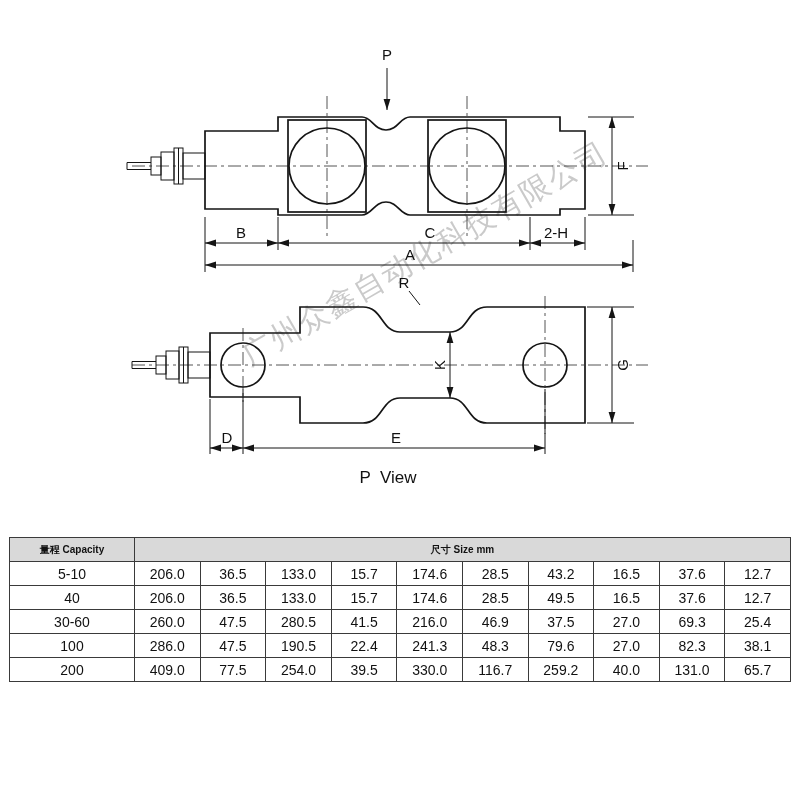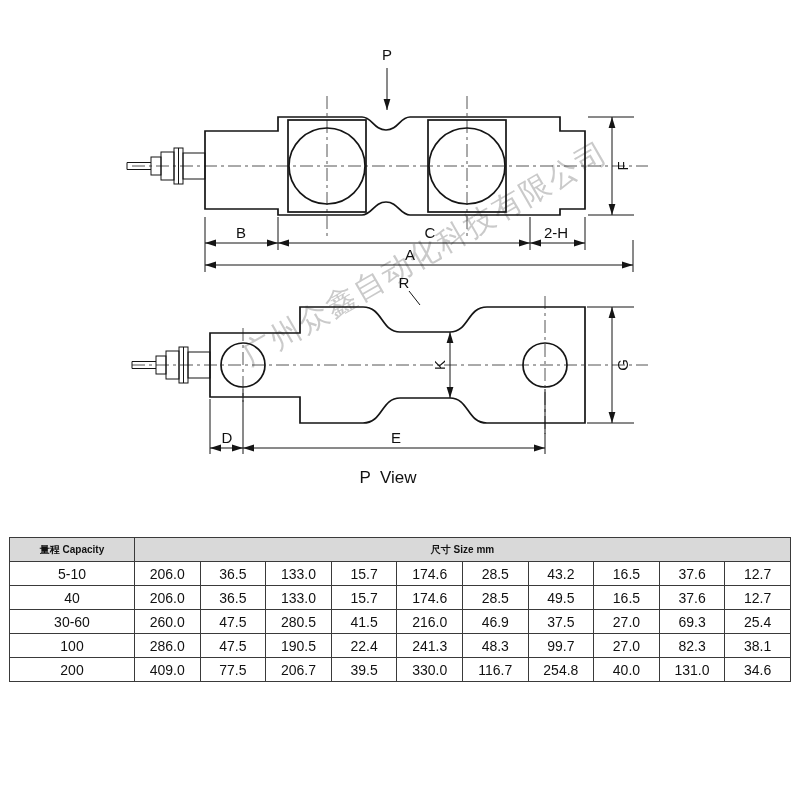--- a/index.html
+++ b/index.html
@@ -178,34 +178,34 @@
       <td>25.4</td>
     </tr>
     <tr>
       <td>100</td>
       <td>286.0</td>
       <td>47.5</td>
       <td>190.5</td>
       <td>22.4</td>
       <td>241.3</td>
       <td>48.3</td>
-      <td>99.7</td>
+      <td>79.6</td>
       <td>27.0</td>
       <td>82.3</td>
       <td>38.1</td>
     </tr>
     <tr>
       <td>200</td>
       <td>409.0</td>
       <td>77.5</td>
-      <td>206.7</td>
+      <td>254.0</td>
       <td>39.5</td>
       <td>330.0</td>
       <td>116.7</td>
-      <td>254.8</td>
+      <td>259.2</td>
       <td>40.0</td>
       <td>131.0</td>
-      <td>34.6</td>
+      <td>65.7</td>
     </tr>
   </tbody>
 </table>
 
 </div>
 
 </body></html>

